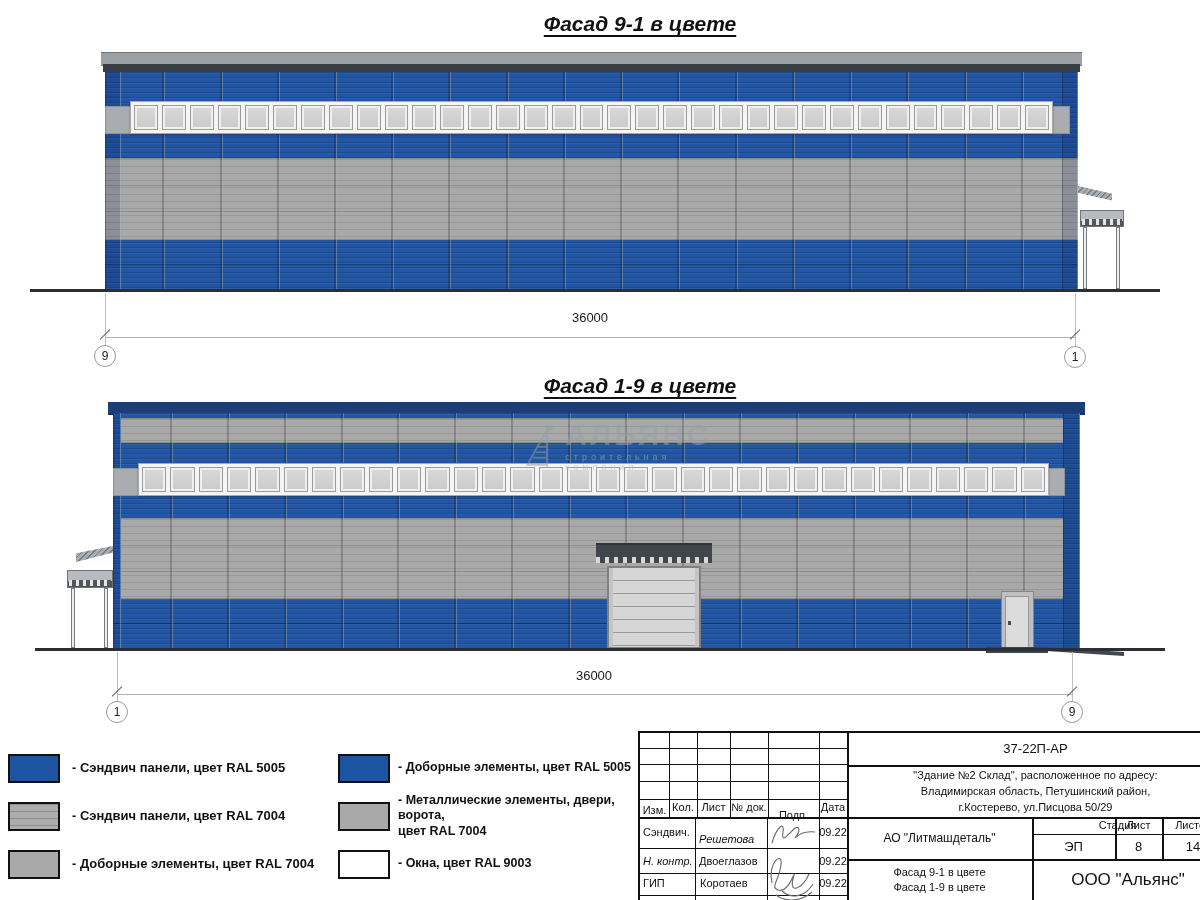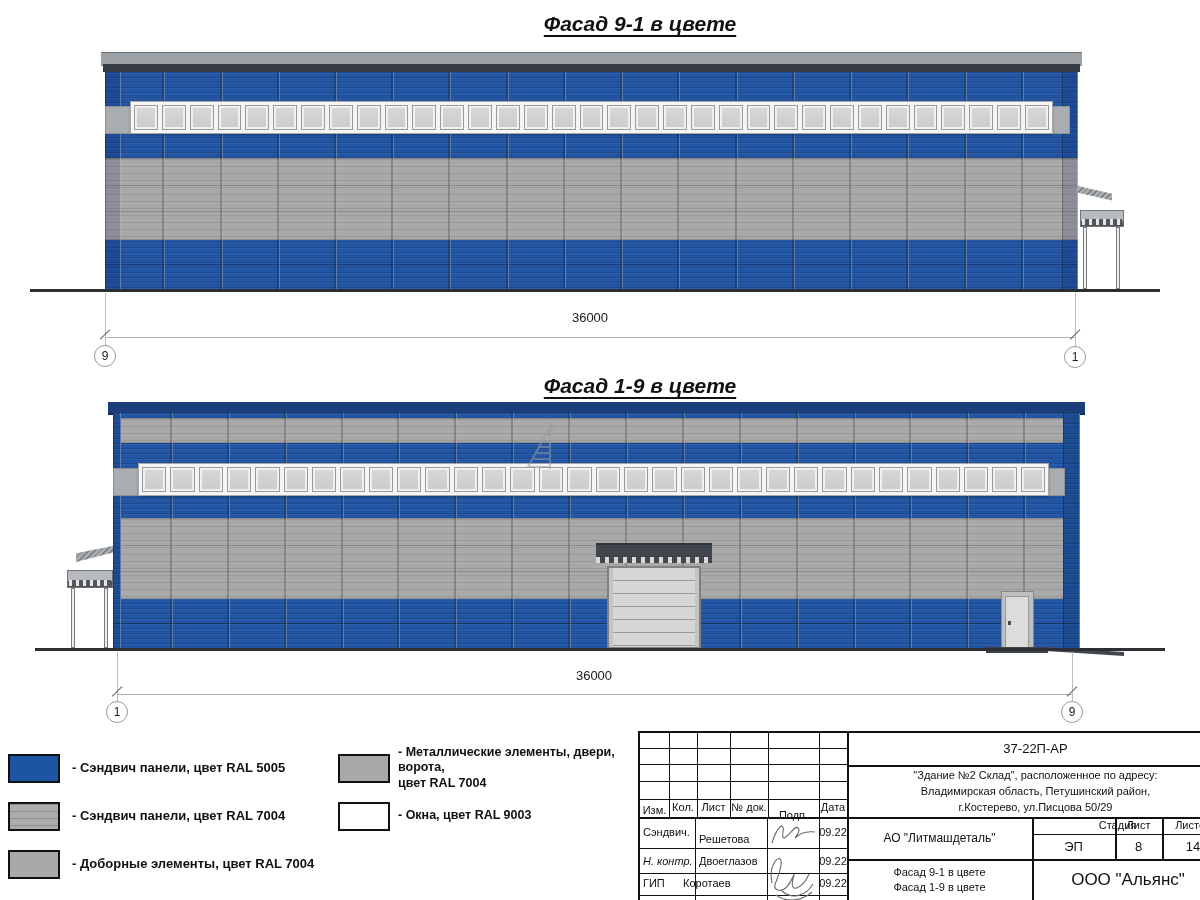--- a/index.html
+++ b/index.html
@@ -277,38 +277,46 @@
           <path d="M7,47 L29,7 L29,47 Z"></path>
           <line x1="25" y1="15" x2="29" y2="15"></line>
           <line x1="22" y1="21" x2="29" y2="21"></line>
           <line x1="19" y1="27" x2="29" y2="27"></line>
           <line x1="16" y1="33" x2="29" y2="33"></line>
           <line x1="13" y1="39" x2="29" y2="39"></line>
           <line x1="29" y1="2" x2="29" y2="49"></line>
         </g>
         <path d="M29,3 L37,7 L29,11 Z" fill="#959ca4"></path>
       </svg>
+      <div style="margin-left:10px;">
+        <div class="wm-text">АЛЬЯНС</div>
+        <div class="wm-sub">строительная компания</div>
+      </div>
     </div>
   </div>
 
   <div id="legend-col1" class="legend-col" style="left:8px;top:753px;width:320px;">
       <div class="legend-row">
         <div class="swatch blue"></div>
         <div class="legend-label">- Сэндвич панели, цвет RAL 5005</div>
       </div>
       <div class="legend-row">
         <div class="swatch gray-lined"></div>
         <div class="legend-label">- Сэндвич панели, цвет RAL 7004</div>
       </div>
       <div class="legend-row">
         <div class="swatch gray-solid"></div>
         <div class="legend-label">- Доборные элементы, цвет RAL 7004</div>
       </div>
     </div>
   <div id="legend-col2" class="legend-col" style="left:338px;top:753px;width:300px;">
+      <div class="legend-row">
+        <div class="swatch blue"></div>
+        <div class="legend-label">- Доборные элементы, цвет RAL 5005</div>
+      </div>
       <div class="legend-row">
         <div class="swatch gray-solid"></div>
         <div class="legend-label">- Металлические элементы, двери, ворота,
 цвет RAL 7004</div>
       </div>
       <div class="legend-row">
         <div class="swatch white"></div>
         <div class="legend-label">- Окна, цвет RAL 9003</div>
       </div>
     </div>
@@ -341,29 +349,29 @@
       </div>
 
     <div class="stamp-cell" style="left:0;top:66px;width:29px;height:24px;">Изм.</div>
     <div class="stamp-cell" style="left:29px;top:66px;width:28px;height:18px;">Кол.</div>
     <div class="stamp-cell" style="left:57px;top:66px;width:33px;height:18px;">Лист</div>
     <div class="stamp-cell" style="left:90px;top:66px;width:38px;height:18px;">№ док.</div>
     <div class="stamp-cell" style="left:128px;top:66px;width:51px;height:34px;">Подп.</div>
     <div class="stamp-cell" style="left:179px;top:66px;width:28px;height:18px;">Дата</div>
 
     <div class="stamp-cell left" style="left:3px;top:86px;width:52px;height:28px;">Сэндвич.</div>
-    <div class="stamp-cell left" style="left:59px;top:86px;width:68px;height:42px;">Решетова</div>
+    <div class="stamp-cell left" style="left:59px;top:86px;width:68px;height:42px;font-style:italic;">Решетова</div>
     <div class="stamp-cell" style="left:179px;top:86px;width:28px;height:28px;">09.22</div>
 
     <div class="stamp-cell left" style="left:3px;top:117px;width:52px;height:23px;font-style:italic;">Н. контр.</div>
     <div class="stamp-cell left" style="left:59px;top:117px;width:68px;height:23px;">Двоеглазов</div>
     <div class="stamp-cell" style="left:179px;top:117px;width:28px;height:23px;">09.22</div>
 
     <div class="stamp-cell left" style="left:3px;top:140px;width:52px;height:22px;">ГИП</div>
-    <div class="stamp-cell left" style="left:43px;top:140px;width:68px;height:22px;">Коротаев</div>
+    <div class="stamp-cell left" style="left:60px;top:140px;width:68px;height:22px;">Коротаев</div>
     <div class="stamp-cell" style="left:179px;top:140px;width:28px;height:22px;">09.22</div>
 
     <svg class="sig-svg" style="left:128px;top:86px;" width="50" height="30">
       <path d="M4,24 C9,7 17,2 15,13 C13,25 20,16 26,10 C30,6 33,10 29,16 L27,19 C33,13 40,12 47,13" stroke="#6a6a6a" fill="none" stroke-width="1.1"></path>
     </svg>
     <svg class="sig-svg" style="left:124px;top:112px;" width="56" height="55">
       <path d="M8,38 C3,18 19,5 17,20 C15,36 6,42 14,45 C26,49 33,18 29,34 C25,50 39,43 45,29" stroke="#6a6a6a" fill="none" stroke-width="1.1"></path>
       <path d="M18,46 C28,55 42,51 49,39 M12,50 C22,58 38,56 48,47" stroke="#6a6a6a" fill="none" stroke-width="1.1"></path>
     </svg>
 

